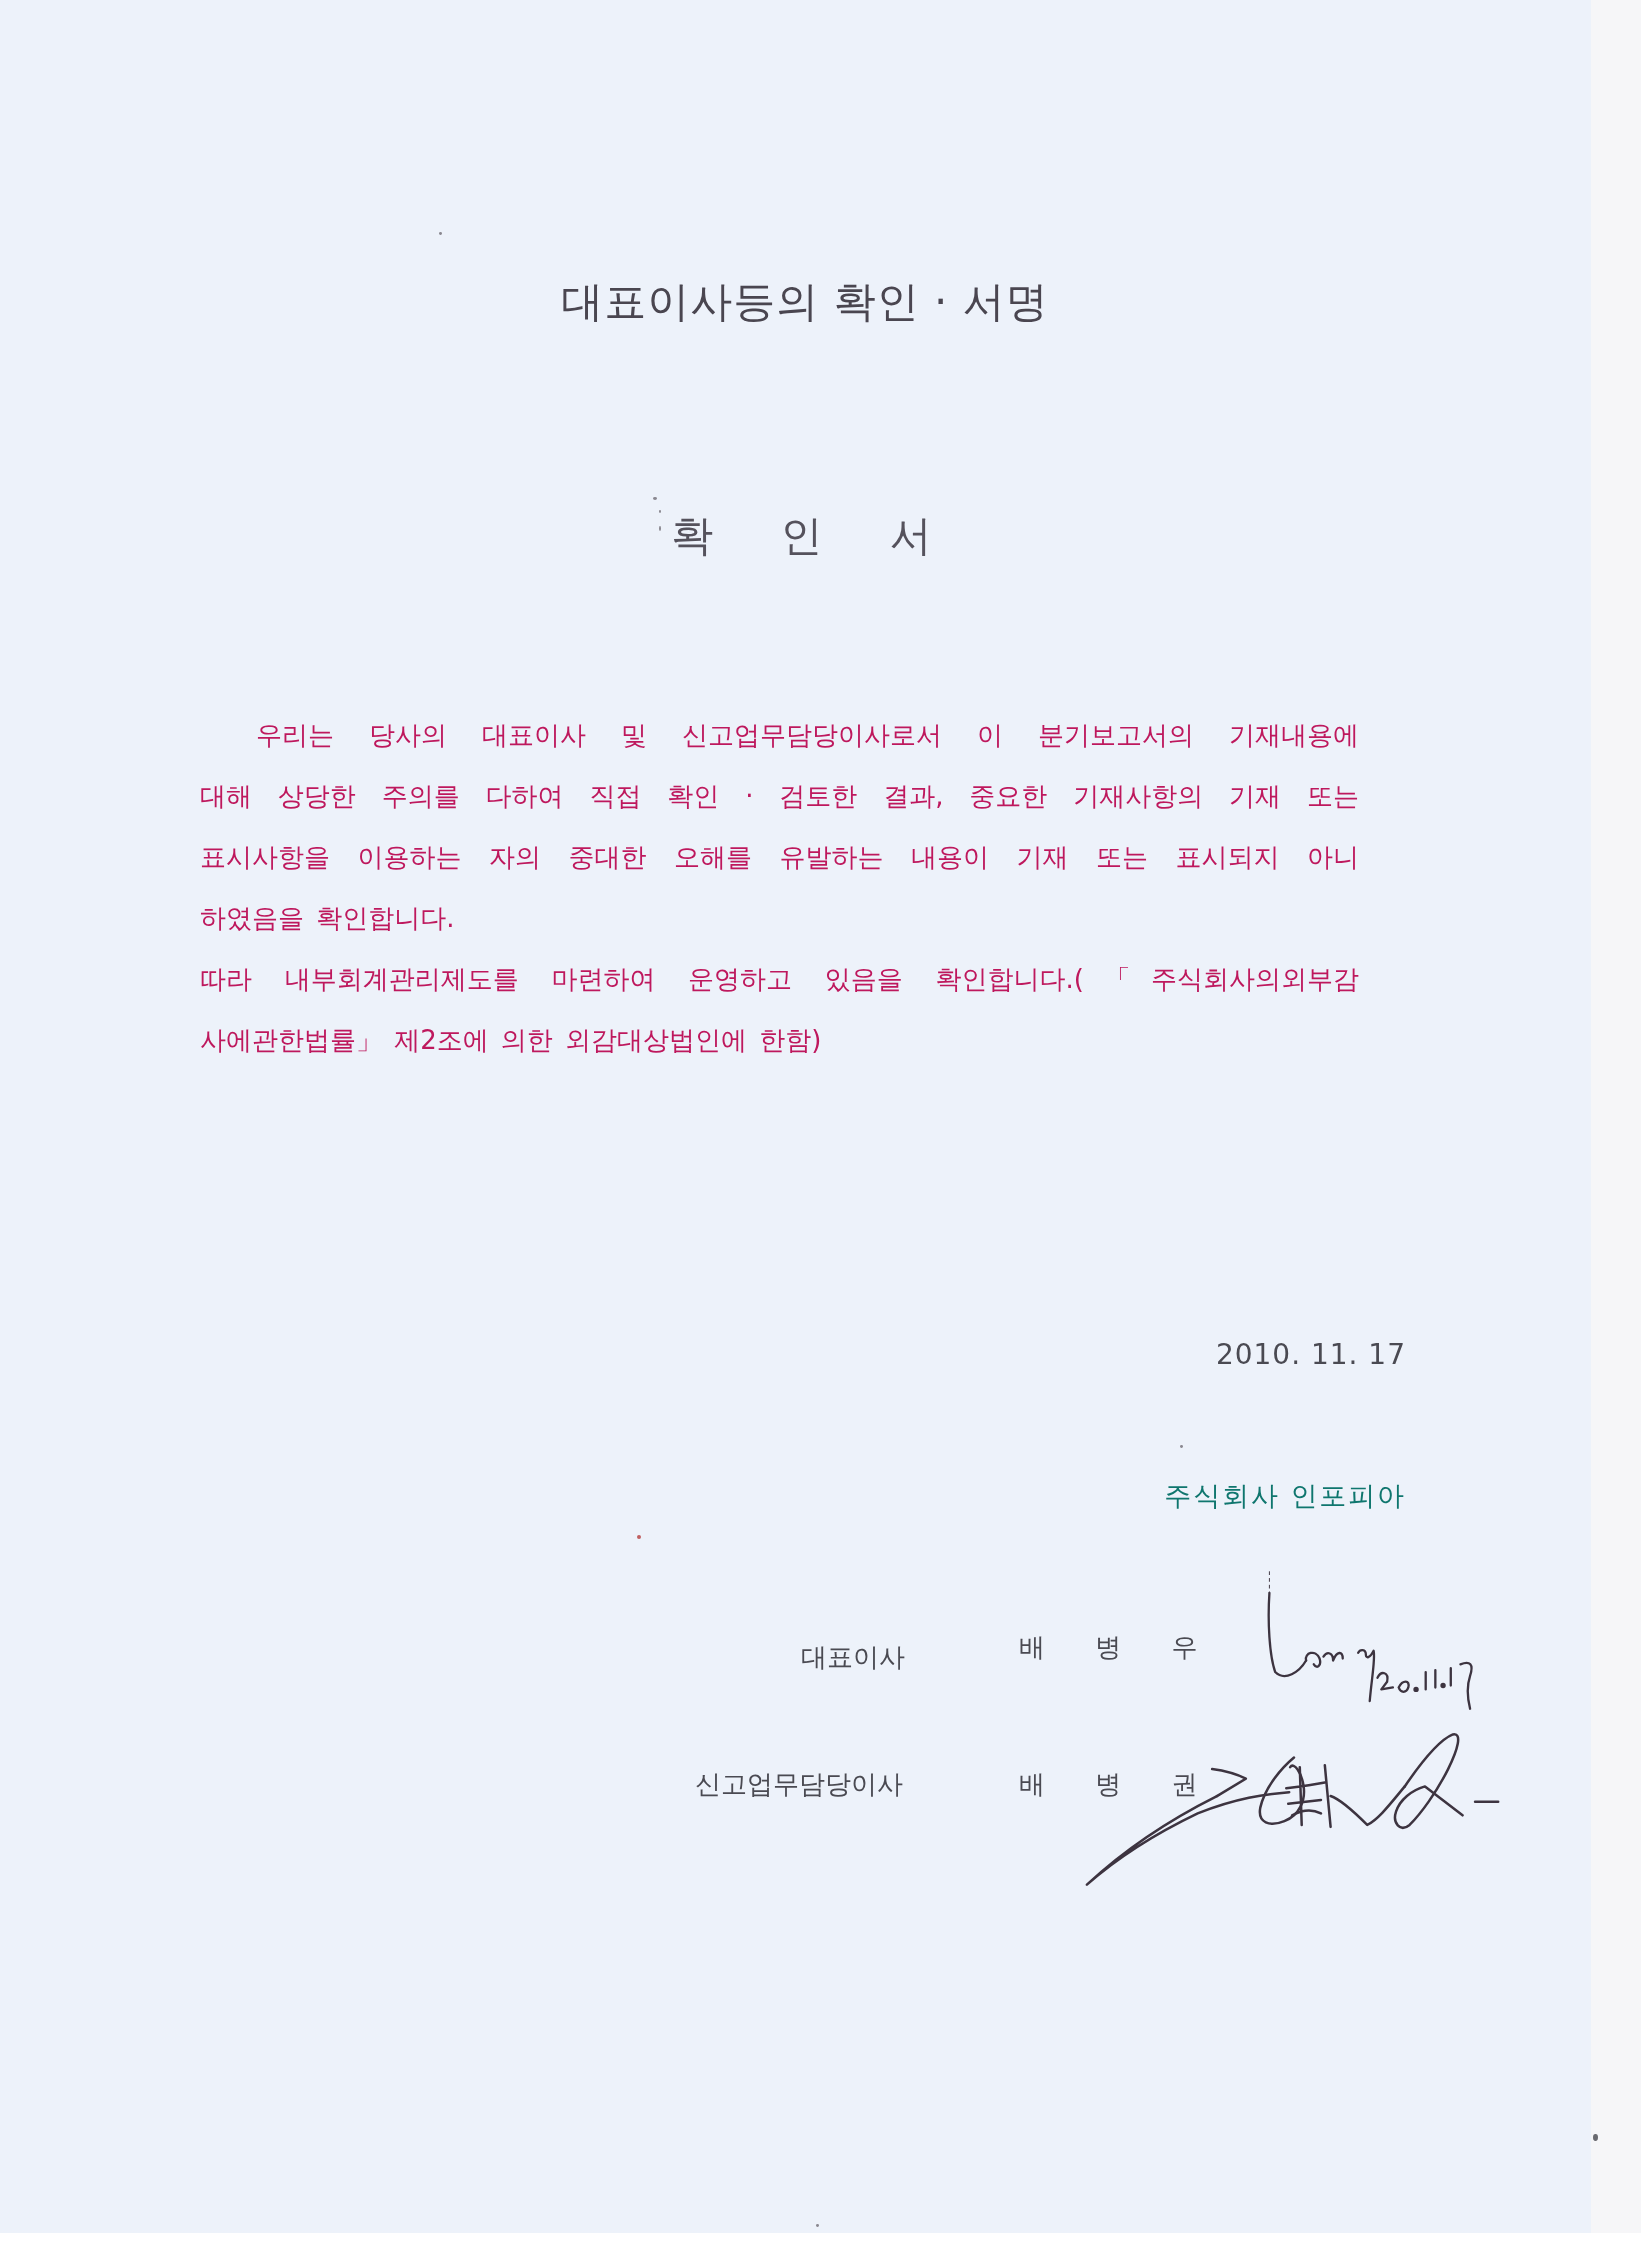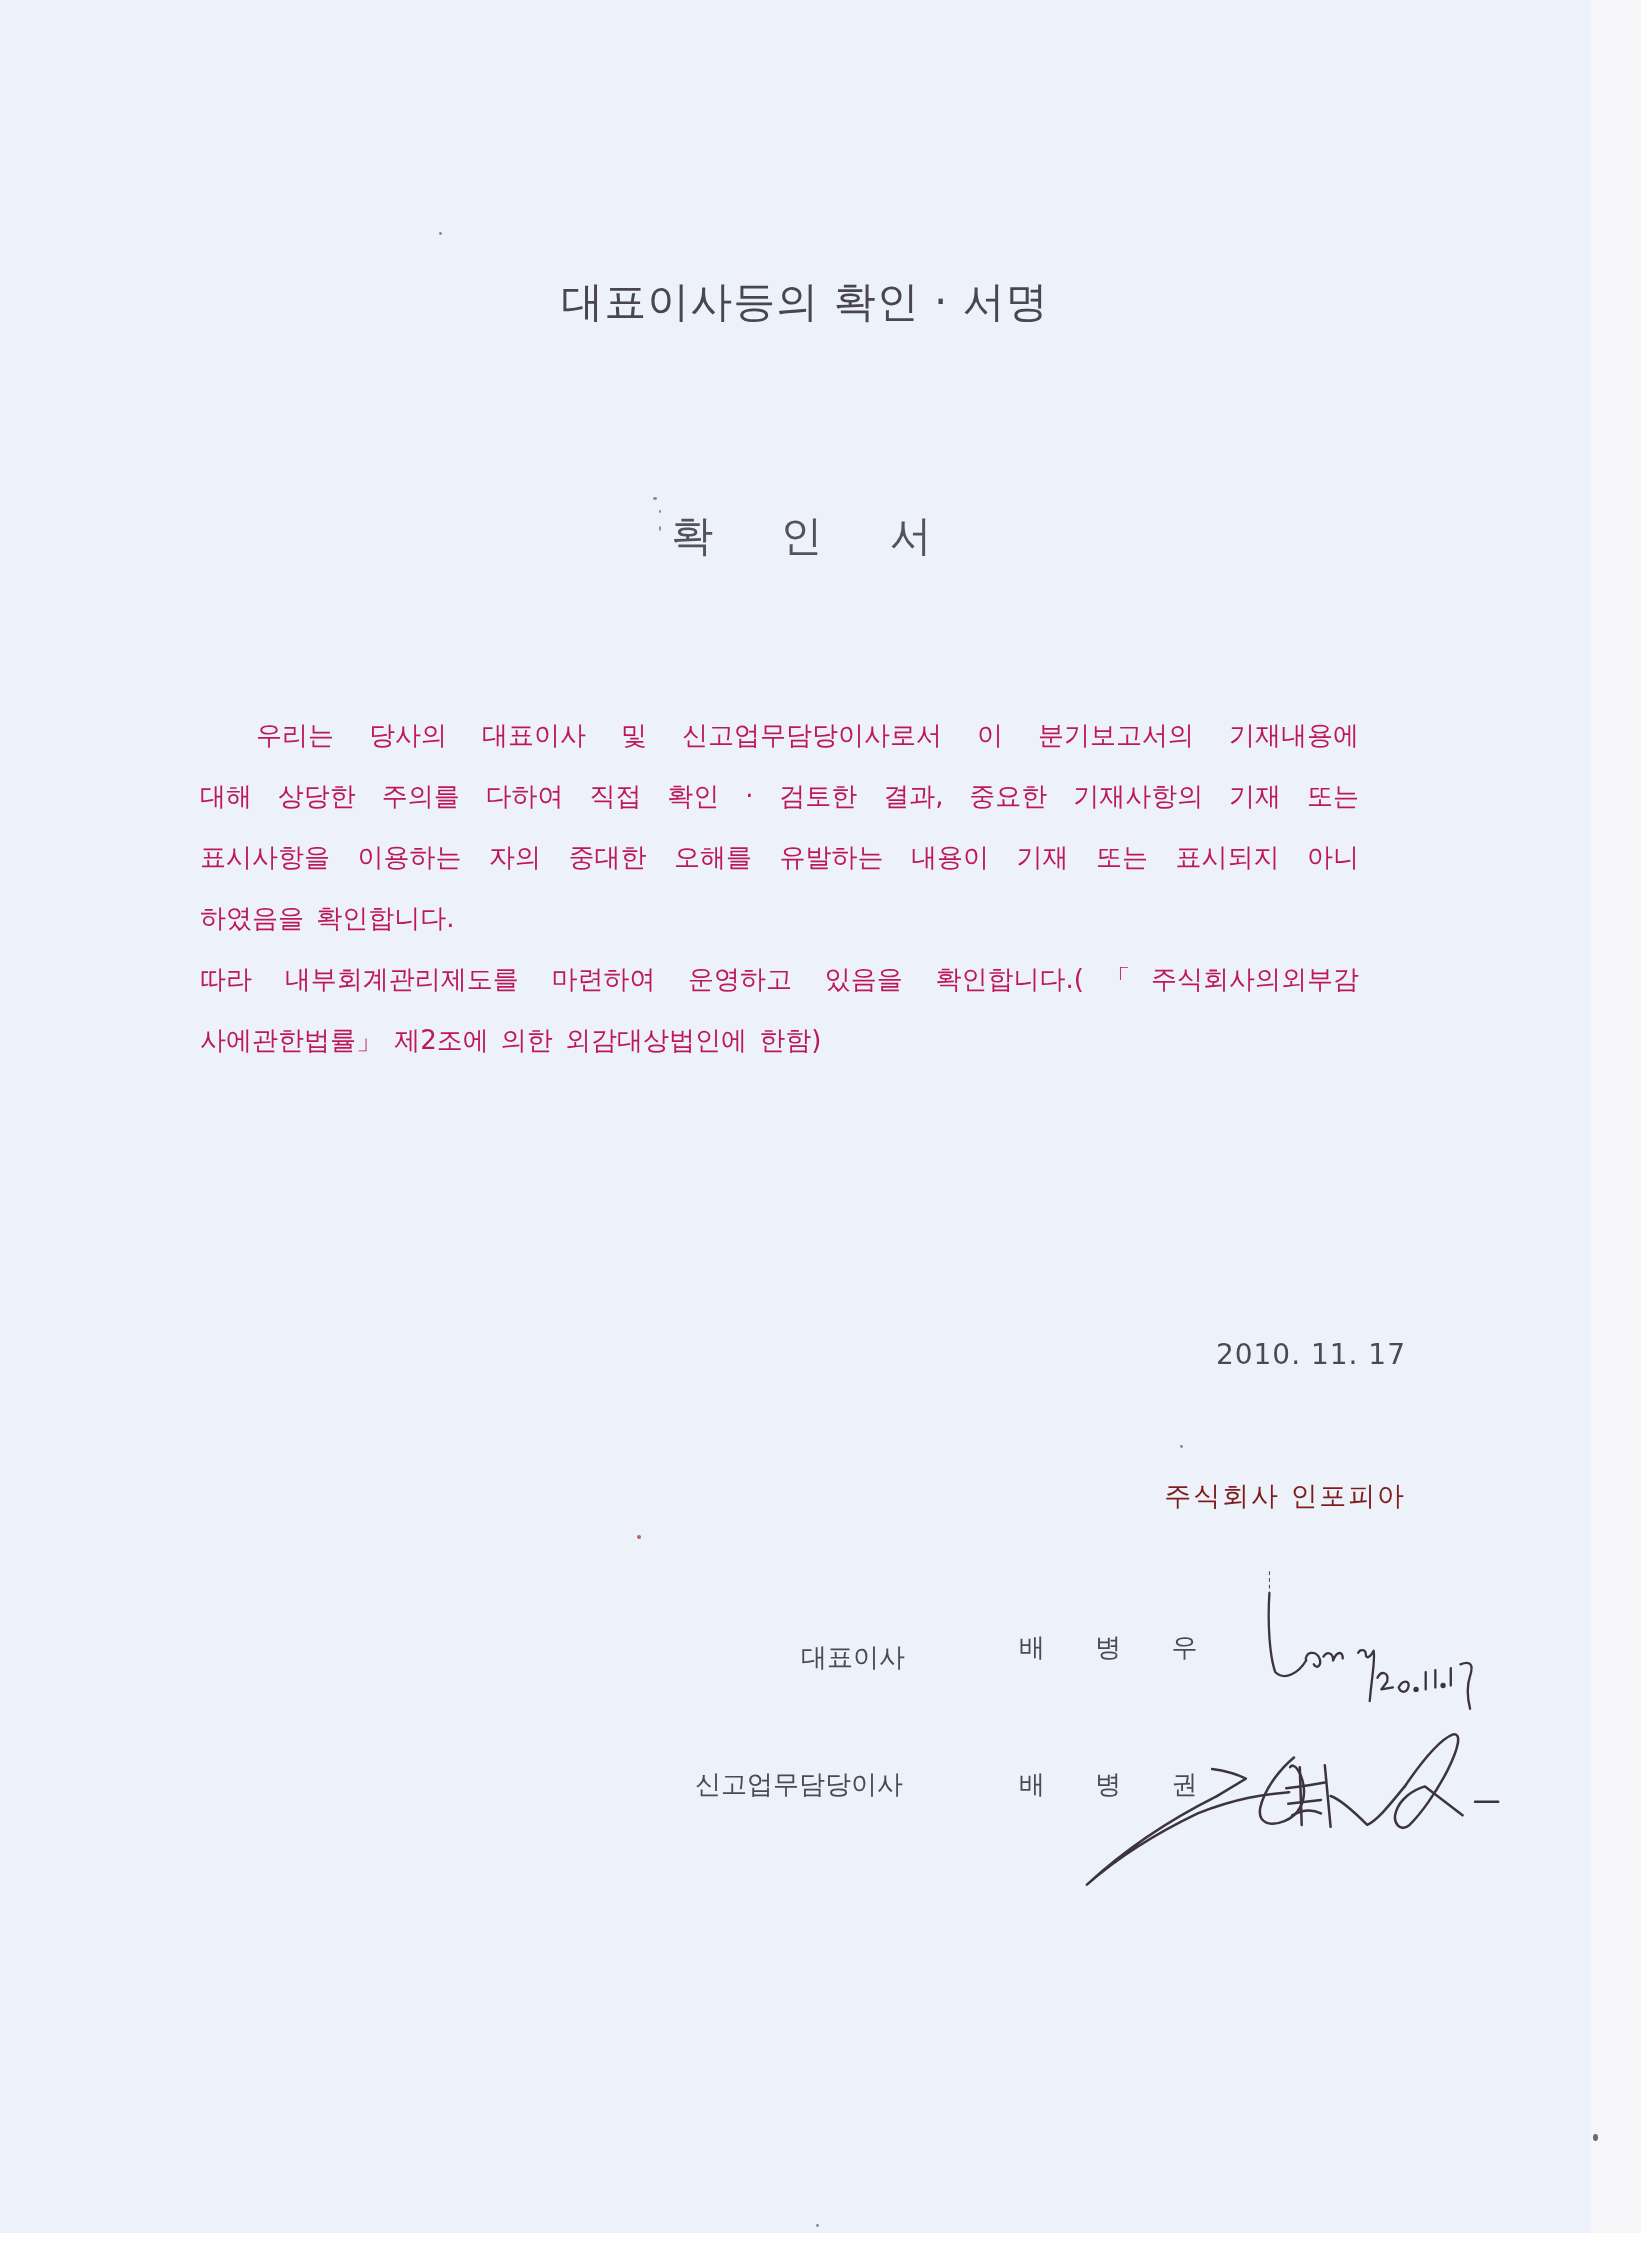--- a/index.html
+++ b/index.html
@@ -34,21 +34,21 @@
   }
   .body-text p { margin: 0; text-indent: 56px; }
   .line { display: block; text-align-last: justify; white-space: nowrap; }
   .line.last { text-align-last: left; }
   .date {
     position: absolute; right: 235px; top: 1338px;
     font-size: 28px; color: #4a4a52; letter-spacing: 1px;
   }
   .company {
     position: absolute; right: 235px; top: 1478px;
-    font-size: 27px; color: #7f1d1d; letter-spacing: 1.9px;
+    font-size: 27px; color: #0f766e; letter-spacing: 1.9px;
   }
   .sig-row { position: absolute; font-size: 26px; color: #4a4a52; }
   .sig-title { position: absolute; white-space: nowrap; }
   .sig-name { position: absolute; white-space: nowrap; letter-spacing: 21px; }
   .sig-mark { position: absolute; }
   .speck { position: absolute; background: #8a8890; border-radius: 50%; }
 </style>
 </head>
 <body>
 

